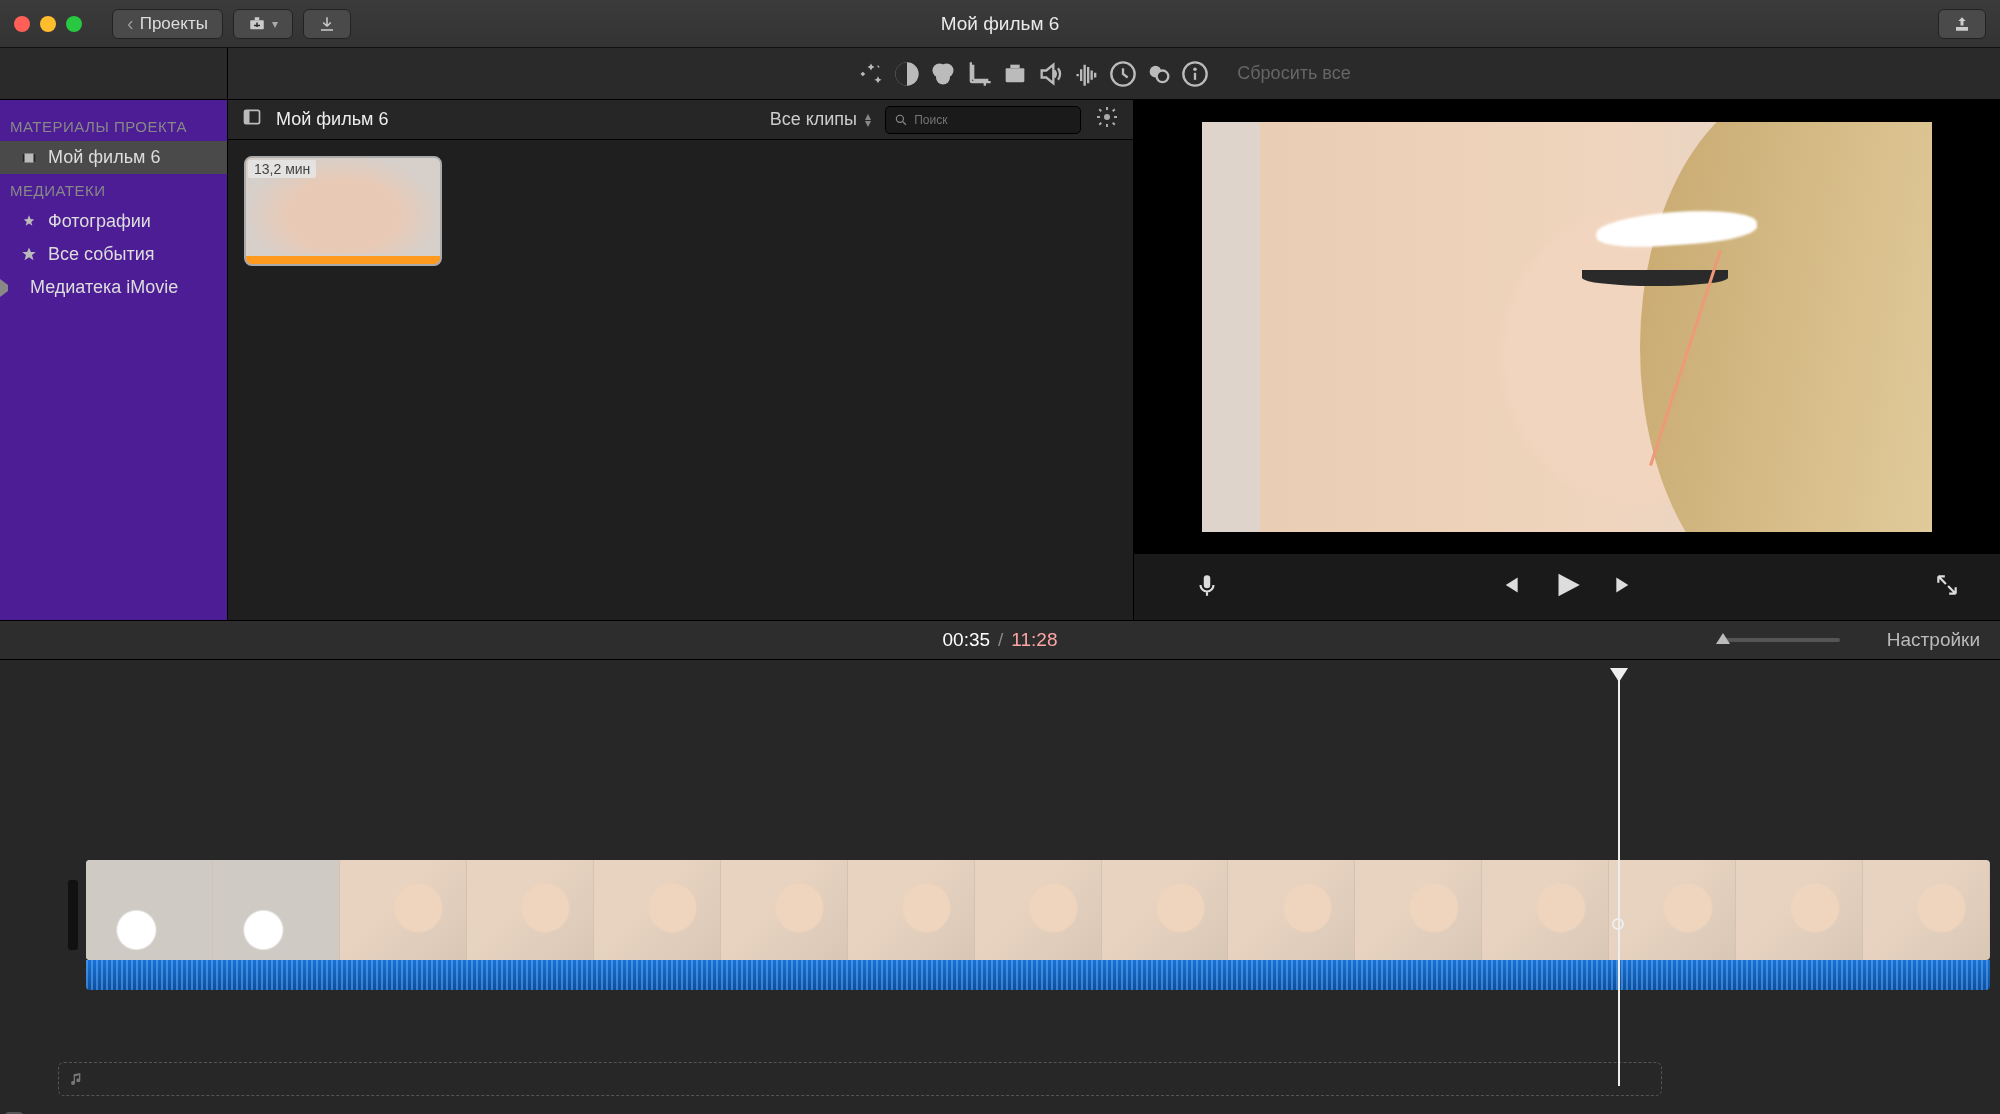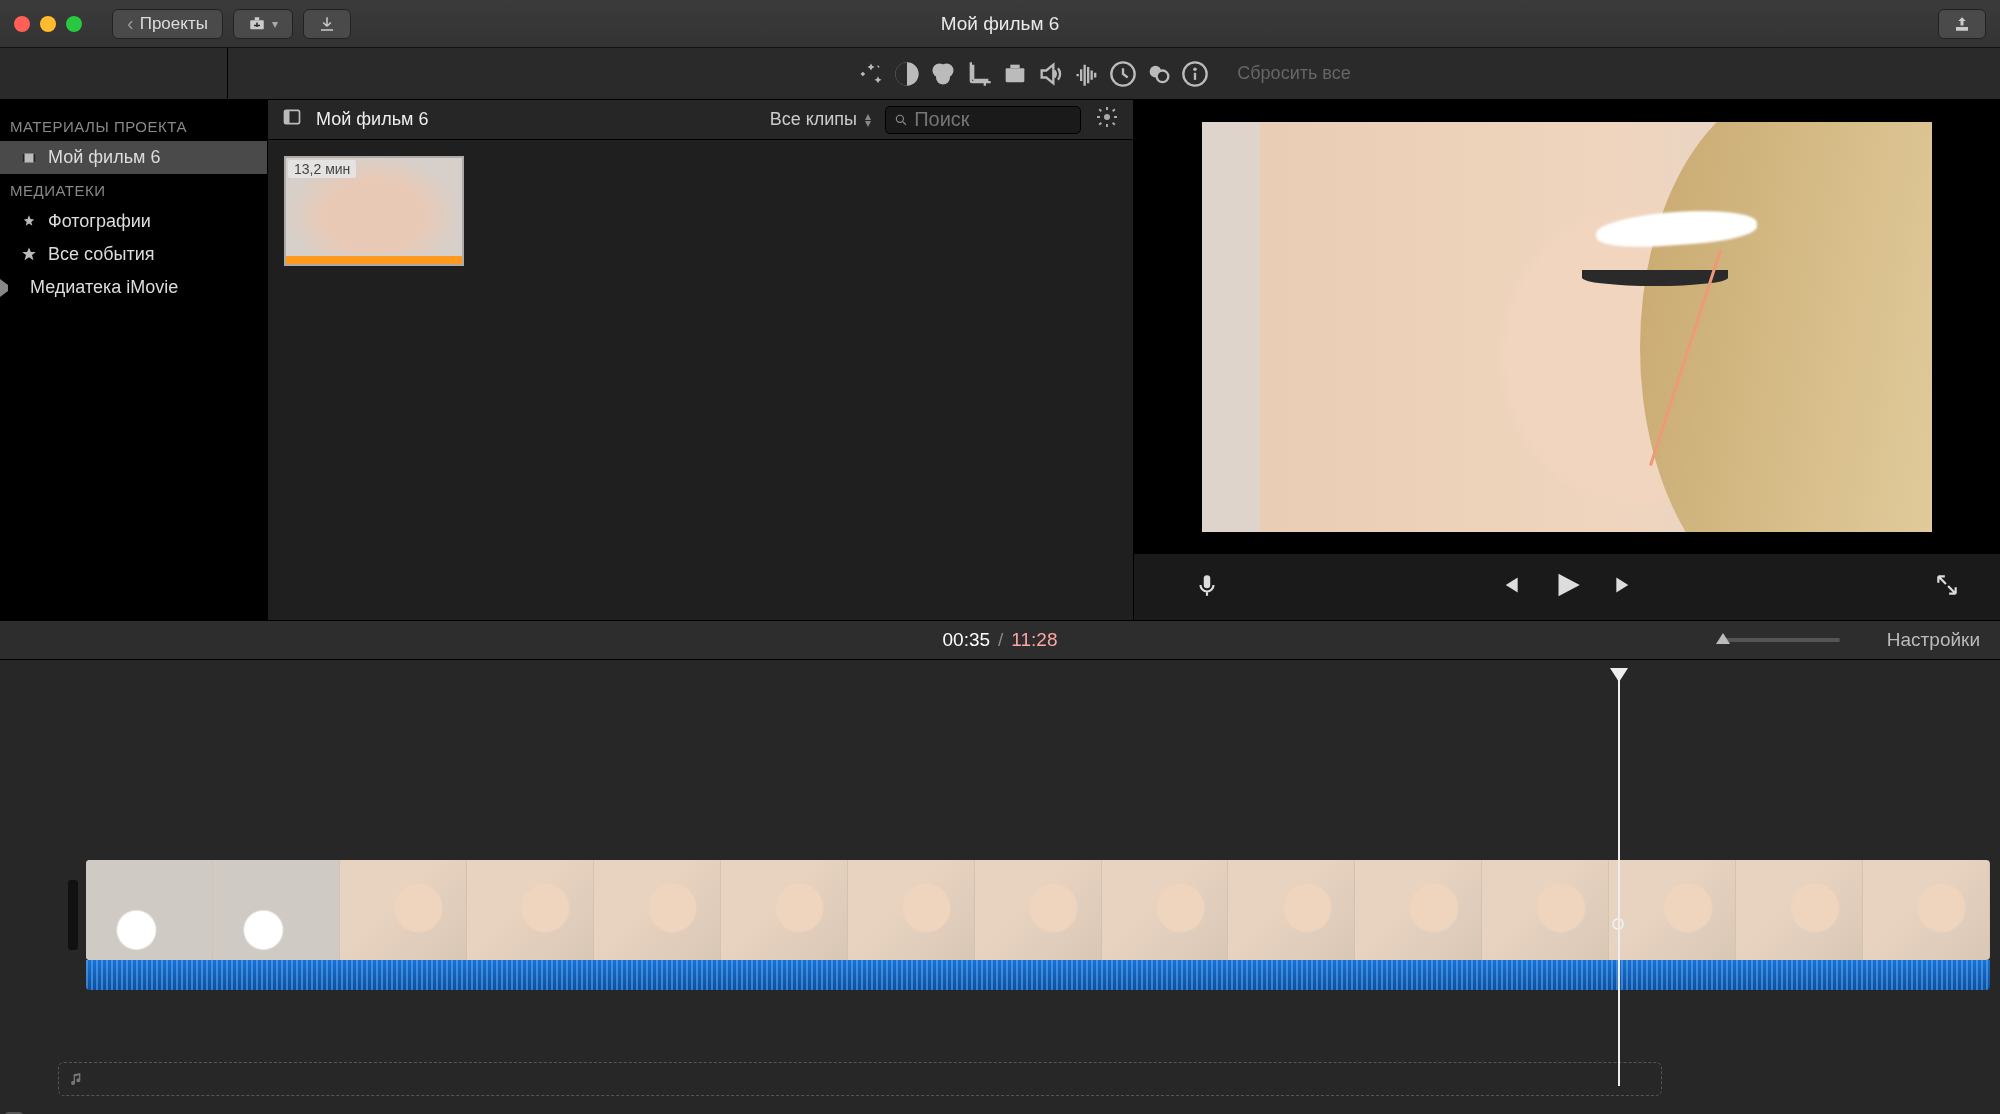--- a/index.html
+++ b/index.html
@@ -25,40 +25,40 @@
   .tab { padding:6px 18px; color:#ccc; font-size:19px; border-radius:6px; }
   .tab.active { background:#555; color:#fff; }
   .tabs-right { flex:1; display:flex; justify-content:center; gap:8px; align-items:center; }
   .tool-icon { width:28px; height:28px; fill:#bbb; }
   .reset-txt { color:#666; font-size:18px; margin-left:20px; margin-right:20px; }
   
   
   .main { display:flex; height:520px; }
   
   
-  .sidebar { width:268px; background:#000000; border-right:1px solid #000; padding-top:10px; font-size:18px; }
+  .sidebar { width:228px; background:#4c1d95; border-right:1px solid #000; padding-top:10px; font-size:18px; }
   .sb-heading { color:#888; font-size:15px; letter-spacing:.5px; padding:8px 10px 6px; }
   .sb-item { padding:6px 10px 6px 20px; display:flex; align-items:center; gap:10px; color:#ddd; }
   .sb-item.selected { background:#4a4a4a; }
   .sb-item svg, .sb-item .tri { width:18px; height:18px; fill:#bbb; }
   .tri { display:inline-block; width:0; height:0; border-top:6px solid transparent; border-bottom:6px solid transparent; border-left:8px solid #888; margin-left:-10px; margin-right:2px;}
   
   
   .mediabrowser { flex:1; background:#1f1f1f; display:flex; flex-direction:column; border-right:1px solid #000; min-width:0; }
   .mb-header { height:40px; display:flex; align-items:center; padding:0 14px; gap:14px; border-bottom:1px solid #000; background:#262626; }
   .mb-title { font-size:18px; color:#eee; }
   .mb-spacer { flex:1; }
   .mb-filter { color:#ccc; font-size:18px; display:flex; align-items:center; gap:8px; }
   .mb-search { background:#1a1a1a; border:1px solid #000; border-radius:5px; height:28px; width:196px; display:flex; align-items:center; padding:0 8px; gap:6px; }
-  .mb-search input { background:transparent; border:none; outline:none; color:#ccc; font-size:20px; width:100%; }
+  .mb-search input { background:transparent; border:none; outline:none; color:#ccc; font-size:12px; width:100%; }
   .mb-search svg { width:16px; height:16px; fill:#888; }
   .gear svg { width:24px; height:24px; fill:#aaa; }
   
   .mb-body { flex:1; padding:16px; }
-  .clip-thumb { width:180px; height:110px; border:2px solid #aaa; border-radius:0; background:linear-gradient(180deg,#d7cfc9 0%,#d7cfc9 92%,#ff9a1f 92%,#ff9a1f 100%); position:relative; overflow:hidden;text-decoration:underline; }
+  .clip-thumb { width:198px; height:110px; border:2px solid #aaa; border-radius:8px; background:linear-gradient(180deg,#d7cfc9 0%,#d7cfc9 92%,#ff9a1f 92%,#ff9a1f 100%); position:relative; overflow:hidden;text-decoration:underline; }
   .clip-thumb .face { position:absolute; inset:0 0 10px 0; background:radial-gradient(ellipse 70% 90% at 50% 60%, #e8c9b5 0%, #e8c9b5 40%, #d7cfc9 70%); }
   .clip-dur { position:absolute; top:2px; left:2px; background:rgba(230,230,230,.85); color:#444; font-size:14px; padding:1px 6px; border-radius:2px; }
   
   
   .viewer { width:866px; background:#000; display:flex; flex-direction:column; }
   .vframe { flex:1; position:relative; background:#000; display:flex; align-items:center; justify-content:center; }
   .vimg { width:730px; height:410px; background:linear-gradient(90deg,#ded4cb 0%,#ded4cb 8%, #e9cdb4 8%, #f0d5be 55%, #ded4cb 100%); position:relative; overflow:hidden; }
   
   .vimg::before { content:""; position:absolute; left:36%; top:12%; width:60%; height:90%; background:radial-gradient(ellipse 55% 70% at 40% 50%, #f1d5be 0%, #f1d5be 55%, transparent 60%); }
   .vimg .brow { position:absolute; left:54%; top:22%; width:22%; height:8%; background:#fff; border-radius:50% 50% 40% 40%; transform:rotate(-4deg); filter:blur(1px); }

